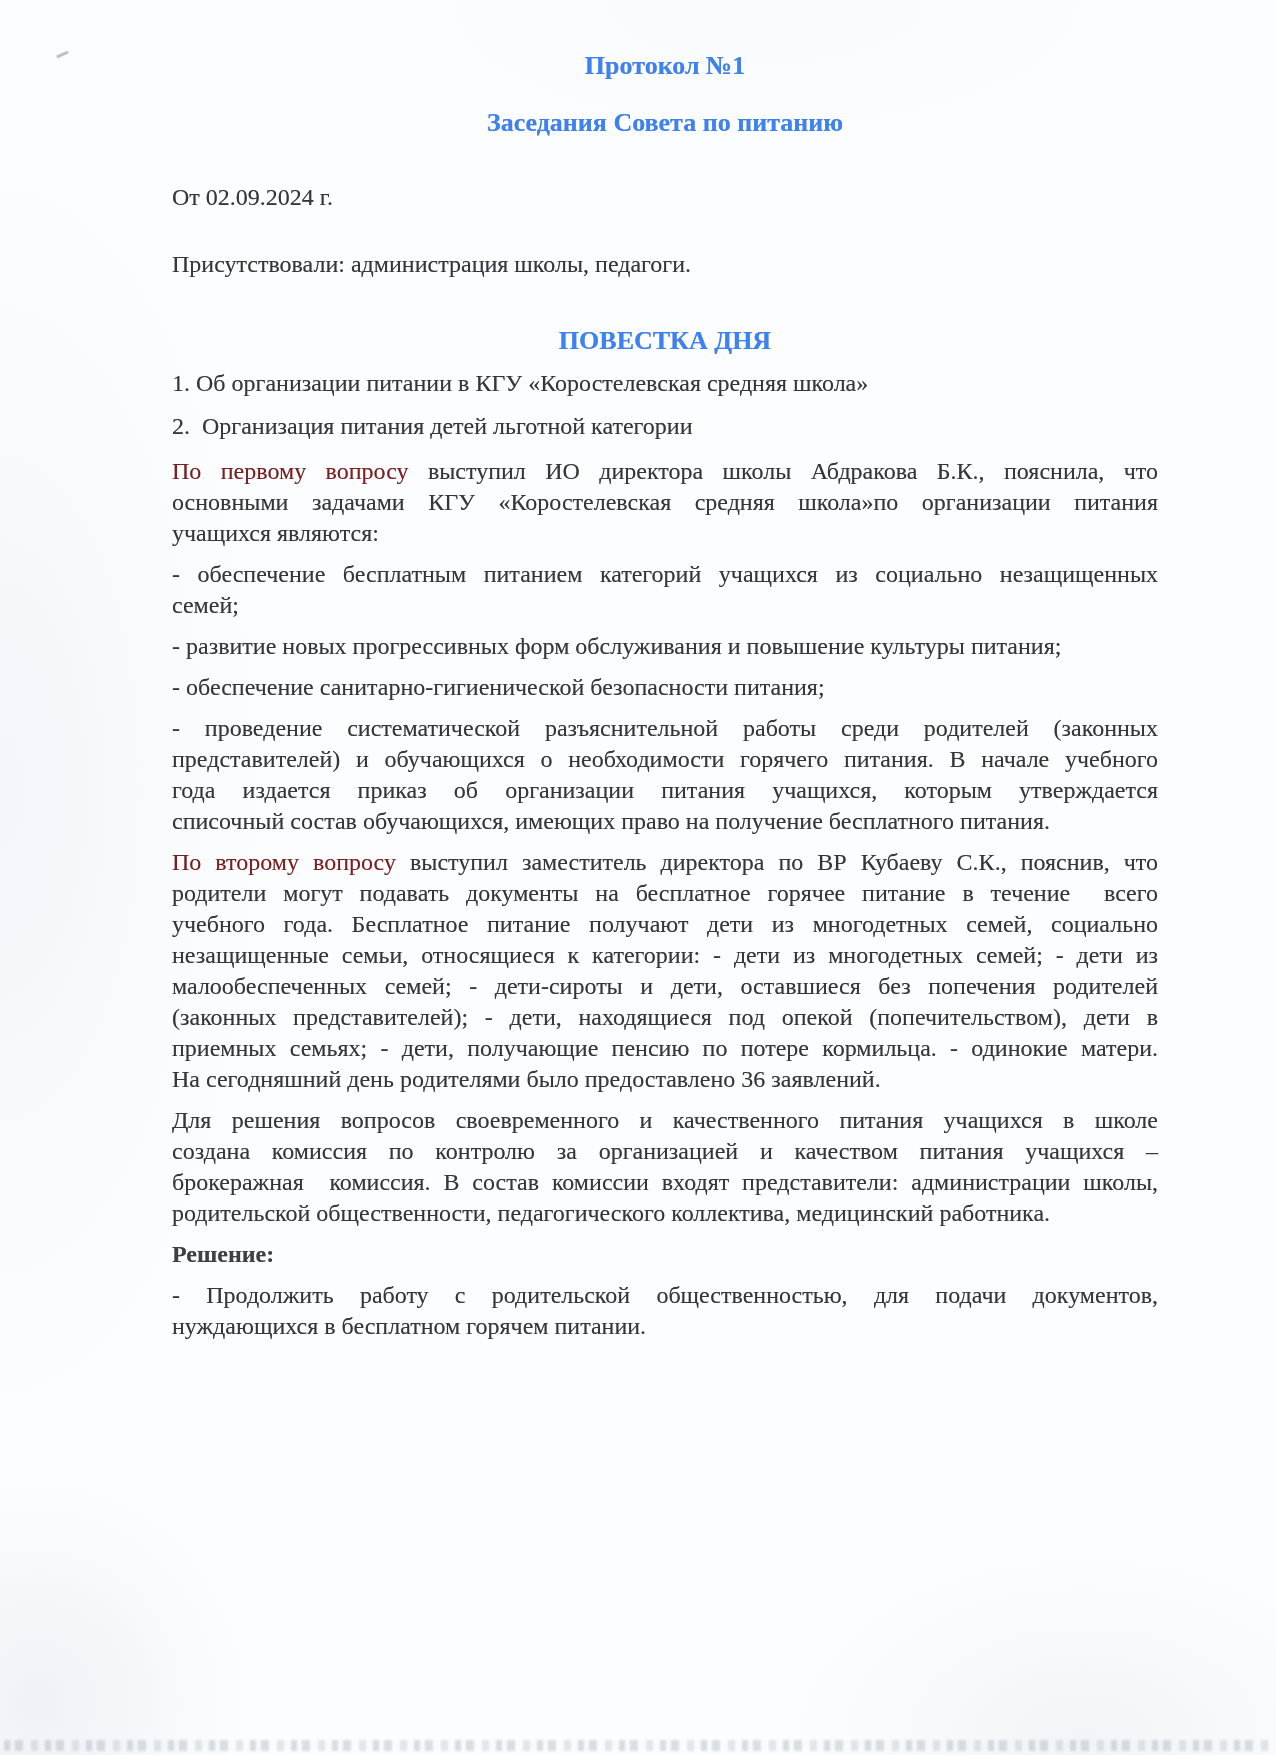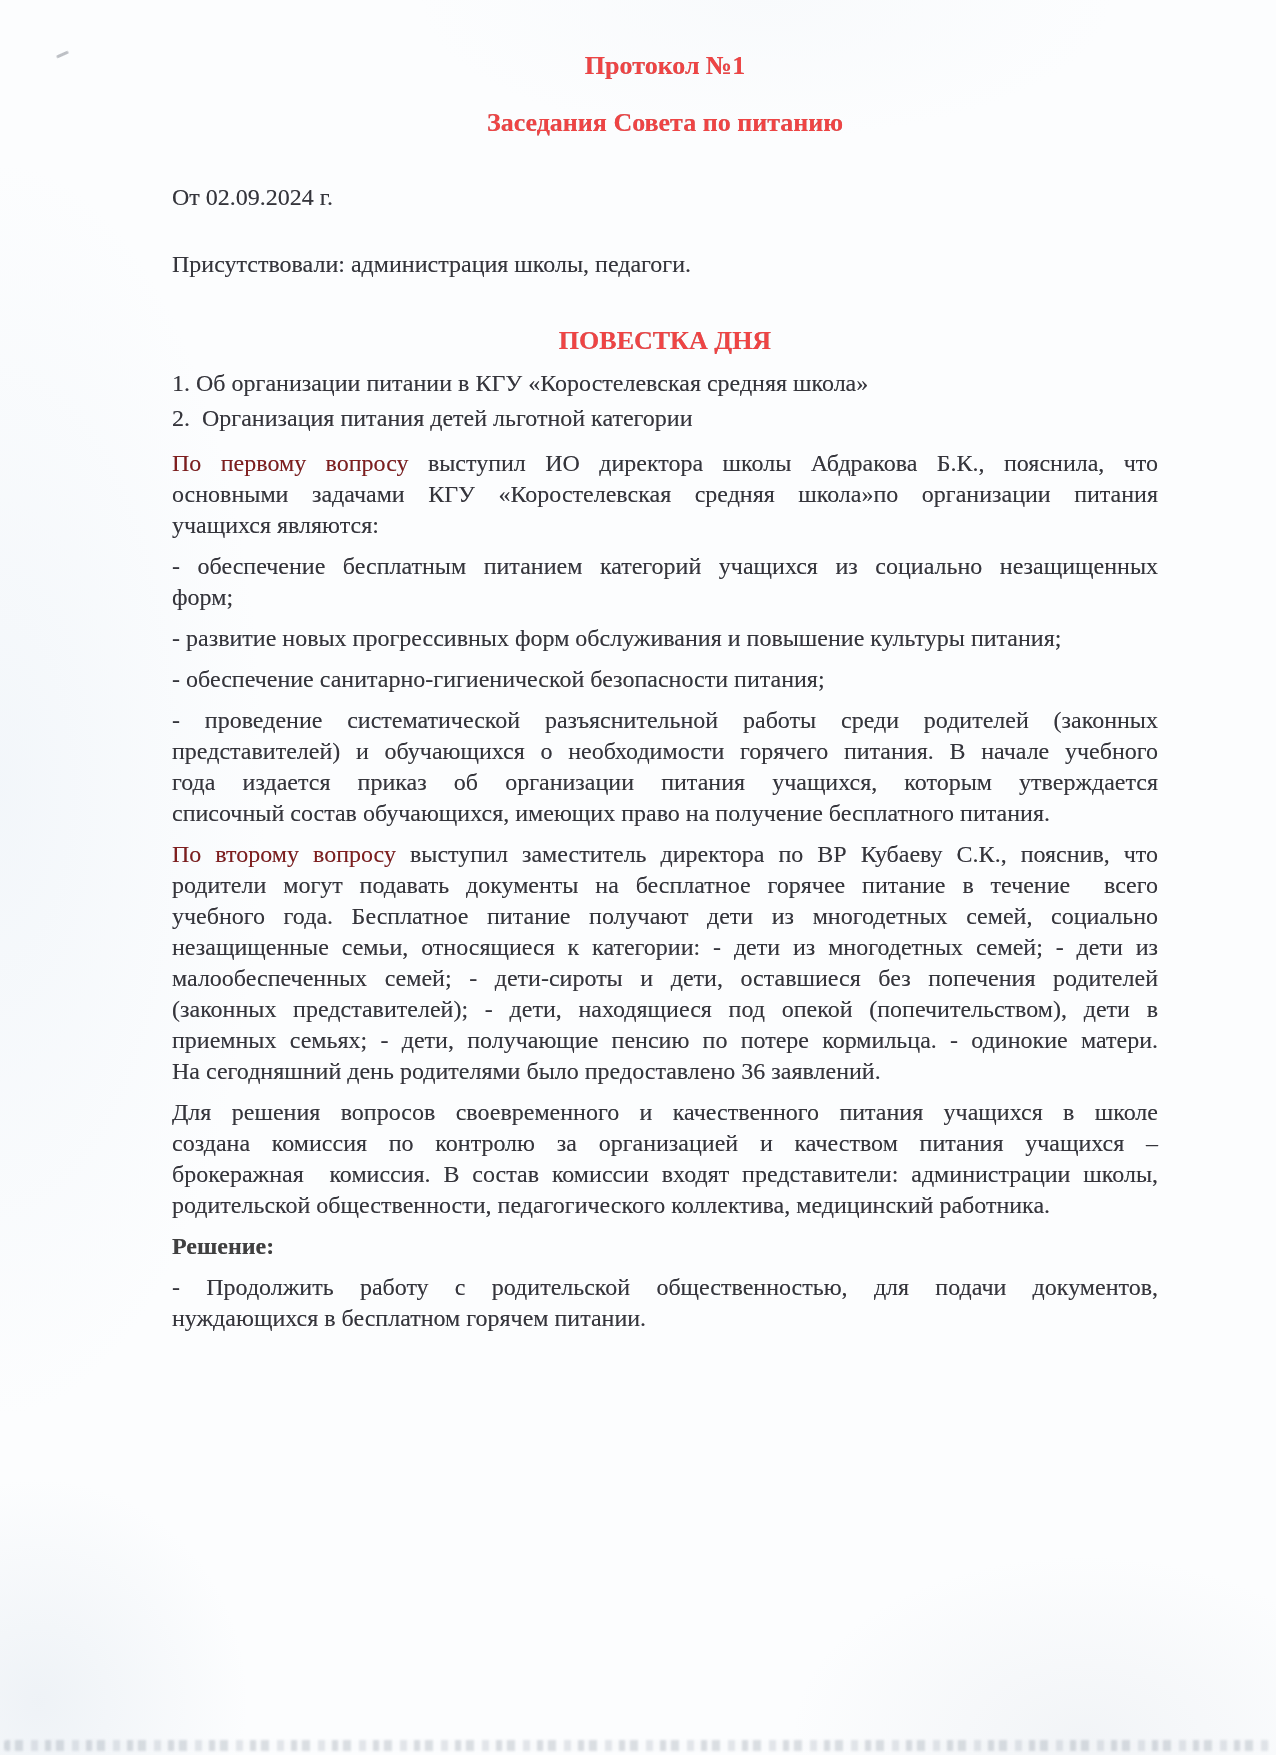--- a/index.html
+++ b/index.html
@@ -35,29 +35,29 @@
     width: 986px;
     font-size: 24px;
     line-height: 31px;
     text-shadow: 0 0 0.5px rgba(60,60,75,0.45);
   }
   .h-center {
     text-align: center;
     font-weight: bold;
     font-size: 26px;
     line-height: 31px;
-    color: #ef4444;
+    color: #3b82f6;
   }
   .para { margin: 0 0 10px 0; }
   .m-title1 { margin-bottom: 26px; }
   .m-title2 { margin-bottom: 44px; }
   .m-date   { margin-bottom: 36px; }
   .m-att    { margin-bottom: 28px; margin-top: 20px; }
   .m-agh    { margin-bottom: 12px; margin-top: 45px; }
-  .m-item   { margin-bottom: 4px; }
+  .m-item   { margin-bottom: 12px; }
   .m-item2  { margin-bottom: 14px; }
   .jline {
     text-align: justify;
     text-align-last: justify;
   }
   .jline.last {
     text-align-last: left;
   }
   .lead-bold {
     font-weight: normal;
@@ -120,21 +120,21 @@
     <div class="para">
       <div class="jline"><span class="lead-bold">По первому вопросу</span><span> выступил ИО директора школы Абдракова Б.К., пояснила, что</span></div>
       <div>
           <div class="jline">основными задачами КГУ «Коростелевская средняя школа»по организации питания</div>
           <div class="jline last">учащихся являются:</div>
         </div>
     </div>
 
     <div class="para">
         <div class="jline">- обеспечение бесплатным питанием категорий учащихся из социально незащищенных</div>
-        <div class="jline last">форм;</div>
+        <div class="jline last">семей;</div>
       </div>
     <div class="para">
         <div class="jline last">- развитие новых прогрессивных форм обслуживания и повышение культуры питания;</div>
       </div>
     <div class="para">
         <div class="jline last">- обеспечение санитарно-гигиенической безопасности питания;</div>
       </div>
     <div class="para">
         <div class="jline">- проведение систематической разъяснительной работы среди родителей (законных</div>
         <div class="jline">представителей) и обучающихся о необходимости горячего питания. В начале учебного</div>

